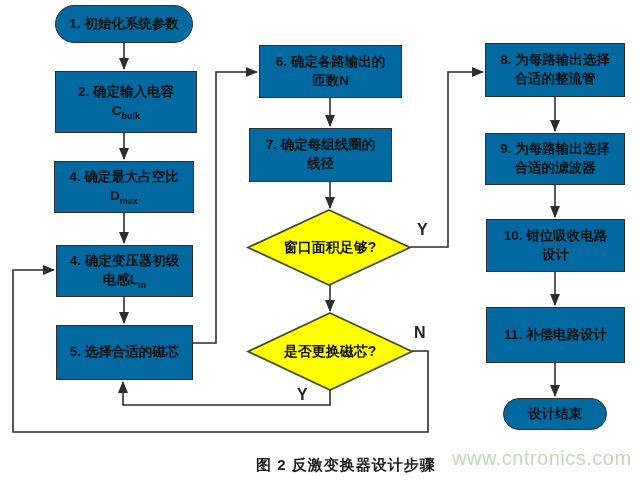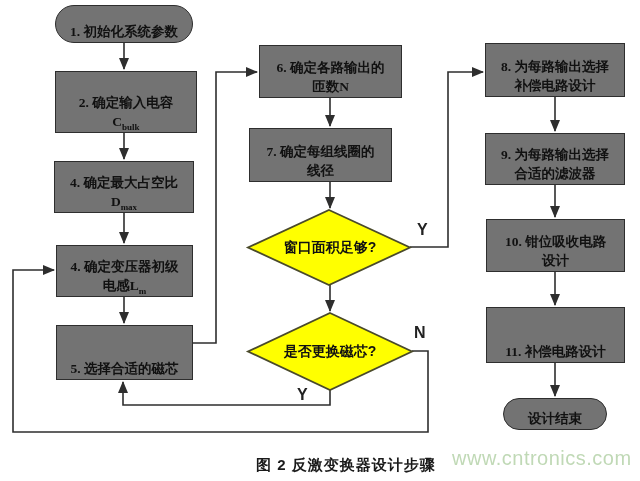--- a/index.html
+++ b/index.html
@@ -1,23 +1,23 @@
 <!DOCTYPE html>
 <html style="--decision-fill: #ffff00; --decision-border: #4a4a2a; --box-border: #2e2e2e; --connector: #2e2e2e; --watermark: #c0d9b6;"><head>
 <meta charset="utf-8">
 <style>
   html,body{margin:0;padding:0;background:#ffffff;}
   #stage{position:relative;width:640px;height:481px;background:#ffffff;
          font-family:"Liberation Sans","DejaVu Sans",sans-serif;overflow:hidden;}
   #stage svg{position:absolute;left:0;top:0;}
   .conn{stroke:var(--connector,#2e2e2e);stroke-width:1.6;fill:none;}
   .diamond{fill:var(--decision-fill,#ffff00);stroke:var(--decision-border,#4a4a2a);stroke-width:1.8;}
-  .node{position:absolute;display:flex;flex-direction:column;align-items:center;justify-content:flex-end;
-        background:#737373;border:1.6px solid var(--box-border,#2e2e2e);box-sizing:border-box;
-        text-align:center;font-weight:bold;font-size:13.5px;line-height:1.4;color:#111;font-family:Liberation Serif, serif;}
+  .node{position:absolute;display:flex;flex-direction:column;align-items:center;justify-content:center;
+        background:#0369a1;border:1.6px solid var(--box-border,#2e2e2e);box-sizing:border-box;
+        text-align:center;font-weight:bold;font-size:13.5px;line-height:1.4;color:#111;}
   .stadium{border-radius:19px;}
   .end-stadium{border-radius:16px;}
   .node sub{font-size:9px;font-weight:bold;line-height:1;}
   .dlabel{position:absolute;text-align:center;font-weight:bold;font-size:14px;color:#111;}
   .branch{position:absolute;font-weight:bold;font-size:16px;color:#222;}
   .caption{position:absolute;left:256px;top:456px;font-weight:bold;font-size:15px;color:#1a1a1a;letter-spacing:1px;}
   .watermark{position:absolute;left:452px;top:447px;font-size:20px;color:var(--watermark,#c0d9b6);letter-spacing:.5px;}
 </style>
 </head>
 <body>
@@ -81,21 +81,21 @@
     <div>7. 确定每组线圈的</div>
     <div>线径</div>
   </div>
 
   <div class="dlabel" style="left:250px;top:239px;width:160px;height:20px">窗口面积足够?</div>
 
   <div class="dlabel" style="left:250px;top:343px;width:160px;height:20px">是否更换磁芯?</div>
 
   <div class="node" style="left:485px;top:43px;width:140px;height:54px">
     <div>8. 为每路输出选择</div>
-    <div>补偿电路设计</div>
+    <div>合适的整流管</div>
   </div>
 
   <div class="node" style="left:485px;top:133px;width:140px;height:52px">
     <div>9. 为每路输出选择</div>
     <div>合适的滤波器</div>
   </div>
 
   <div class="node" style="left:486px;top:219px;width:139px;height:53px">
     <div>10. 钳位吸收电路</div>
     <div>设计</div>

